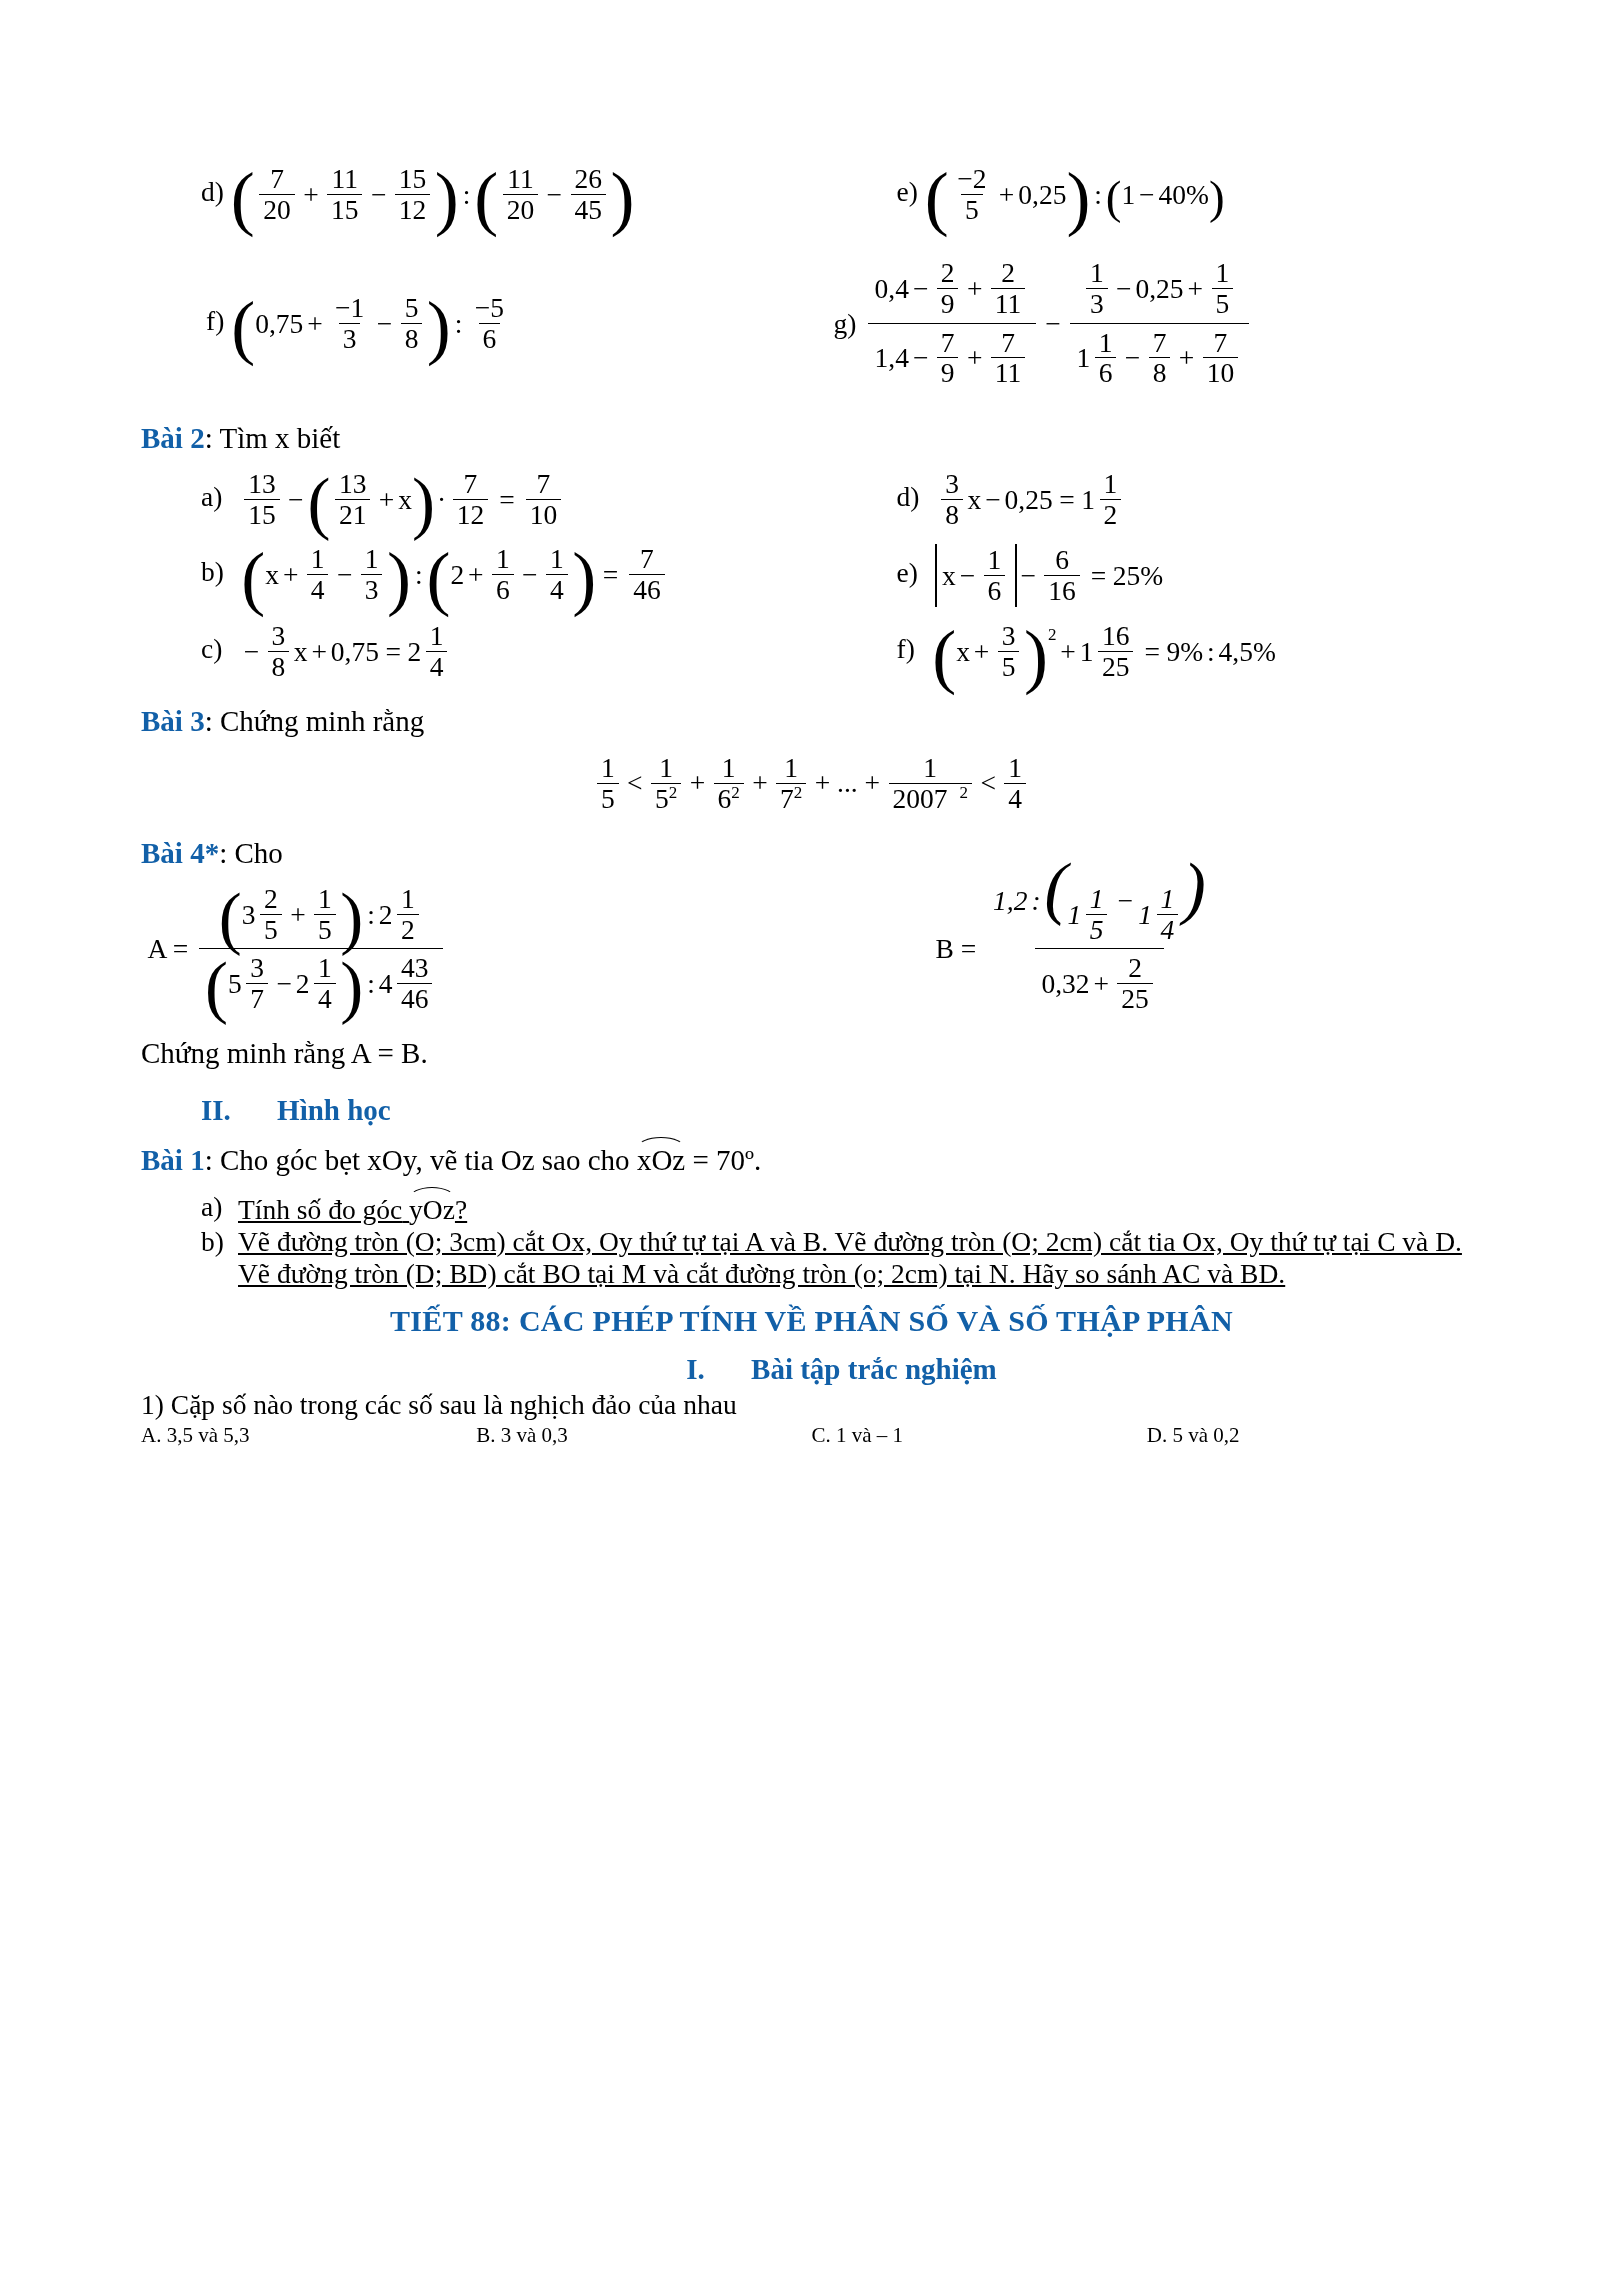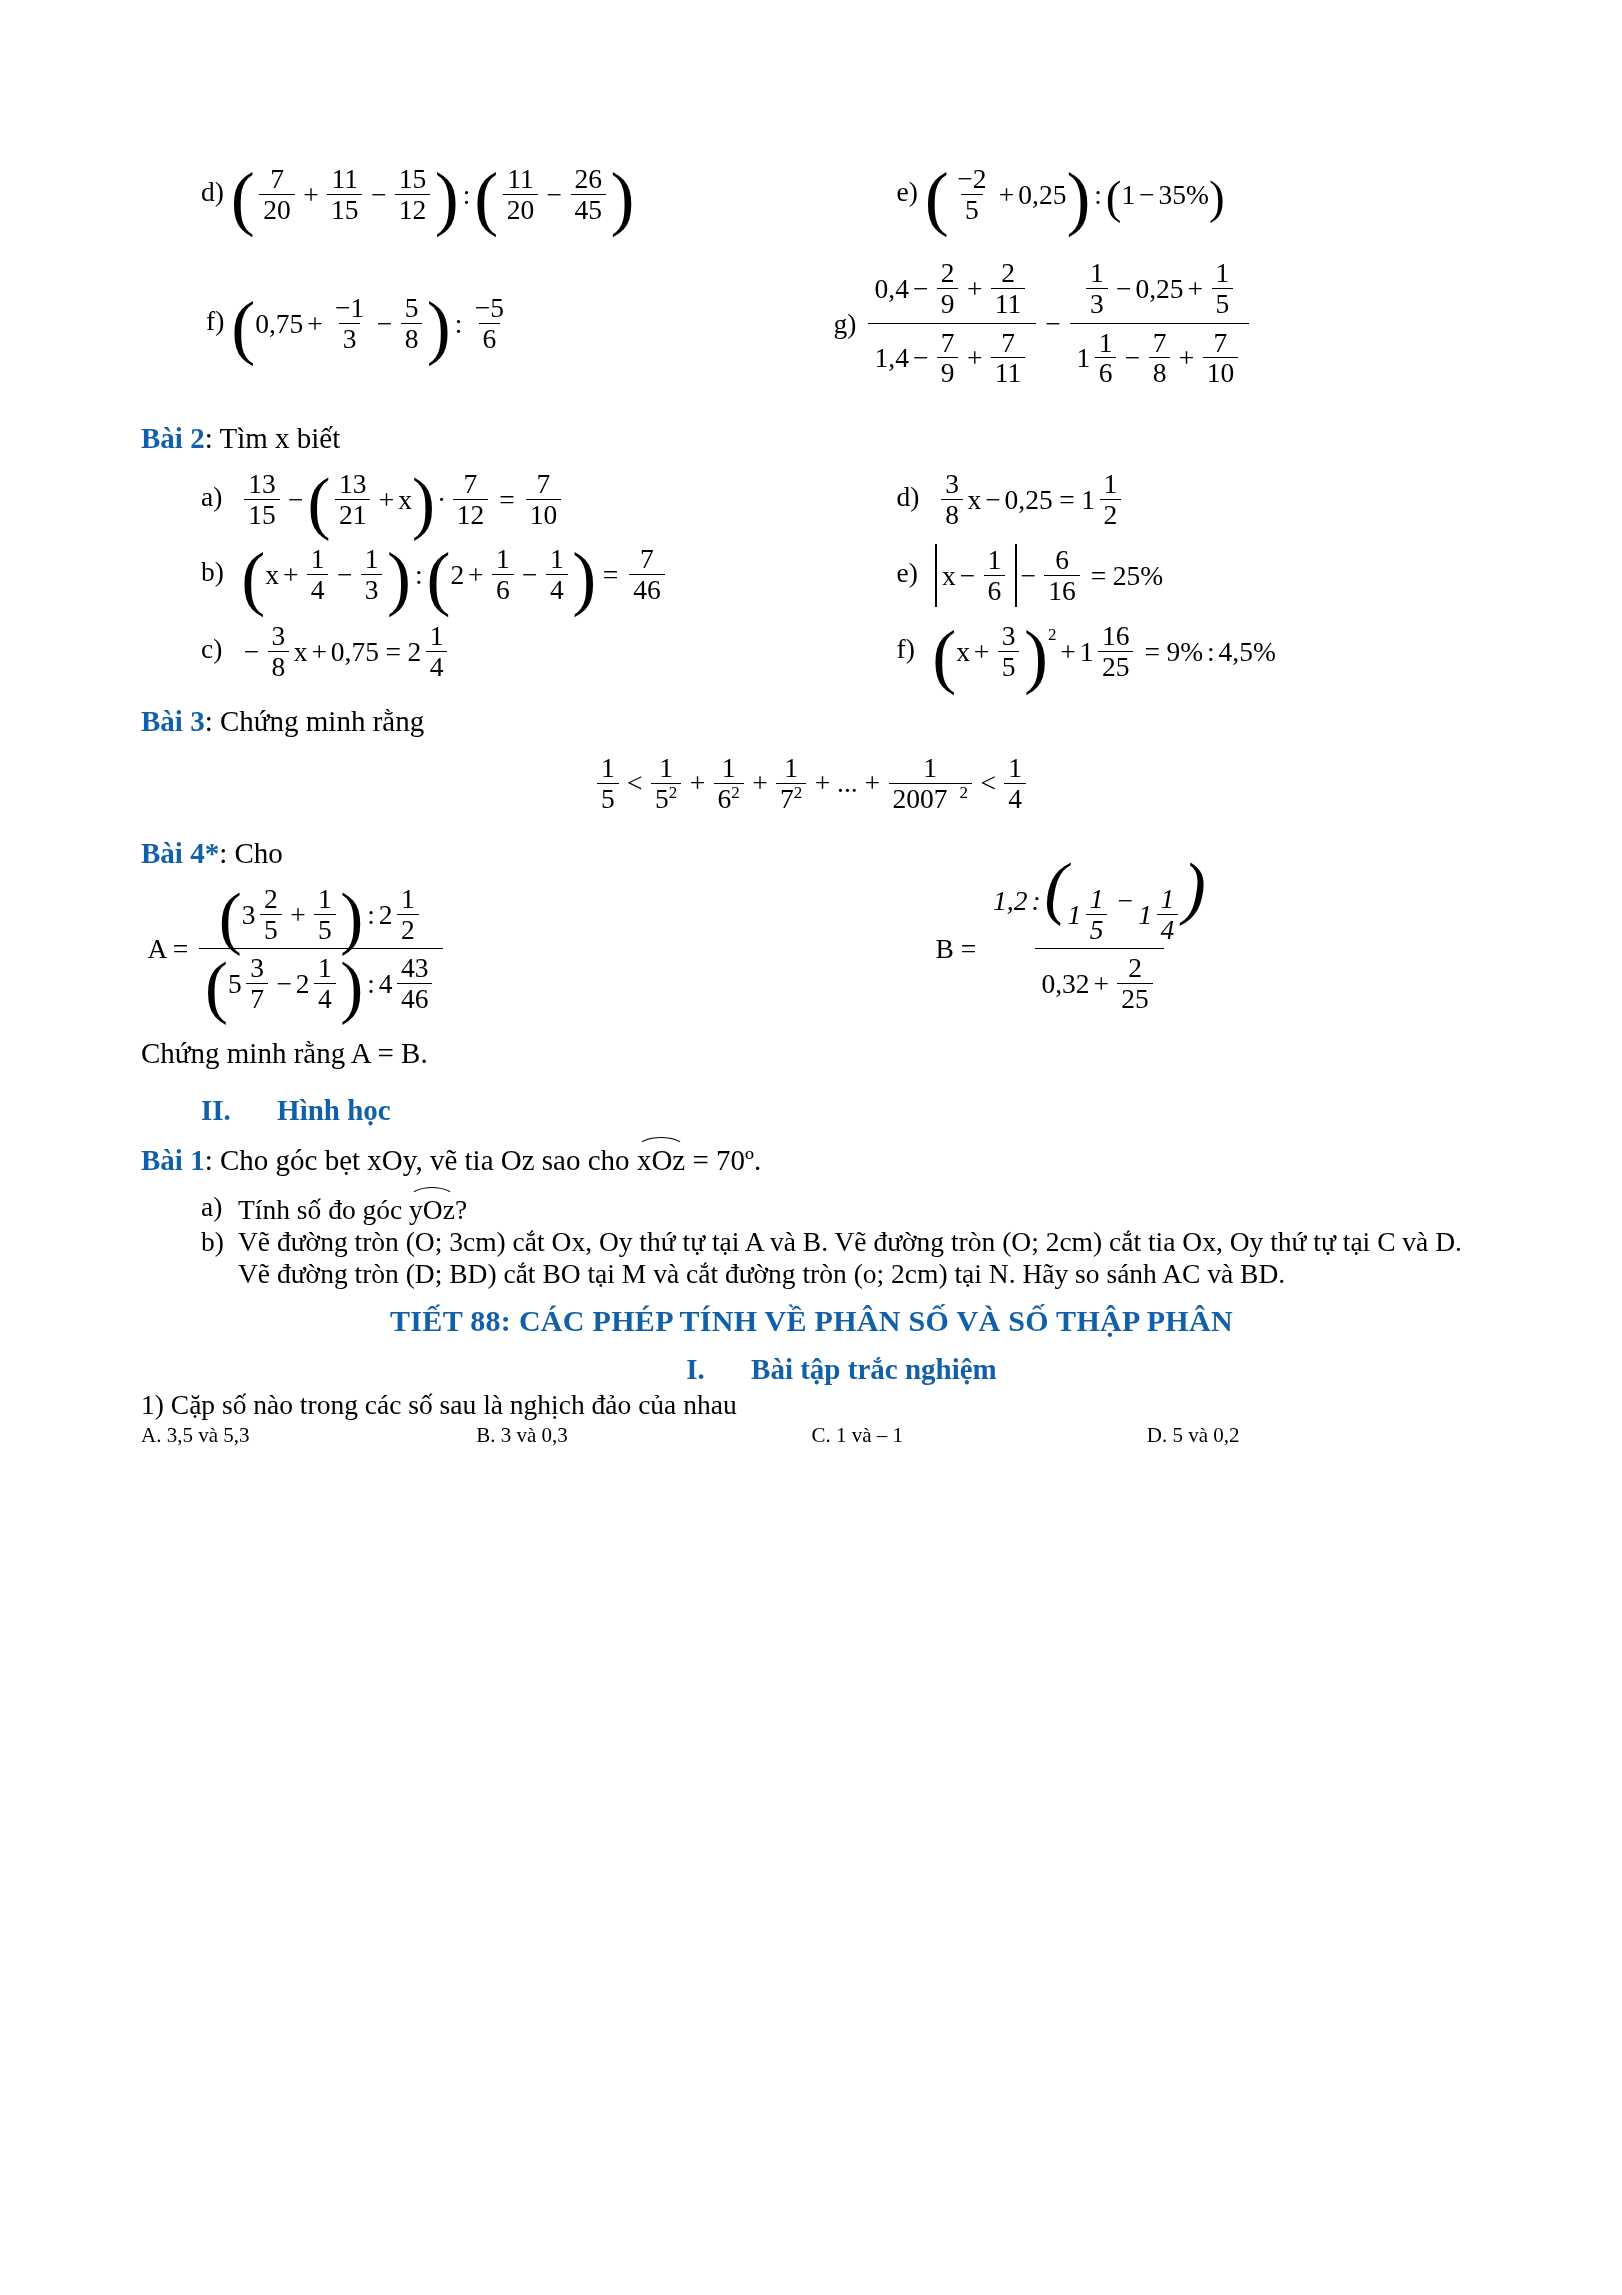--- a/index.html
+++ b/index.html
@@ -46,21 +46,21 @@
   .sec-title { font-size:29px; }
   .tiet-title {
     text-align:center; font-size:30px; font-weight:bold; color:#1260a8;
     letter-spacing:0.3px;
   }
   .listline { font-size:27.5px; line-height:1.35; }
   .abcd { display:flex; font-size:21px; }
   .abcd > div { width:25%; }
   .hang { display:flex; font-size:27.5px; }
   .hang .mk { width:37px; flex:none; }
-  .hang .tx { flex:1; }
+  .hang .tx { flex:1;text-decoration:underline; }
   .ovl { position:relative; display:inline-block; padding-top:2.6px; }
   .ovl .arc {
     position:absolute; left:0; right:0; top:-3.9px; height:10.5px;
     border-top:1.6px solid #000; border-radius:50%/100% 100% 0 0;
     border-left:1.6px solid transparent; border-right:1.6px solid transparent;
   }
   .sp1 { height:34px; }
   .sp2 { height:23.6px; }
   .sp3 { height:14.4px; }
 </style>
@@ -114,21 +114,21 @@
               <span class="num">−<span>2</span></span>
               <span class="den">5</span>
             </span>
           <span class="op">+</span>
           <span>0,25</span>
           <span class="pbig" style="font-size:72px;line-height:0;position:relative;top:3.9px;">)</span>
           <span class="op">:</span>
           <span class="pbig" style="font-size:47px;line-height:0;position:relative;top:2.6px;">(</span>
           <span>1</span>
           <span class="op">−</span>
-          <span>35%</span>
+          <span>40%</span>
           <span class="pbig" style="font-size:47px;line-height:0;position:relative;top:2.6px;">)</span>
         </span>
       </div>
     </div>
   </div>
 
   <div class="sp1"></div>
 
   <div class="row" style="align-items:center;">
     <div class="col">

